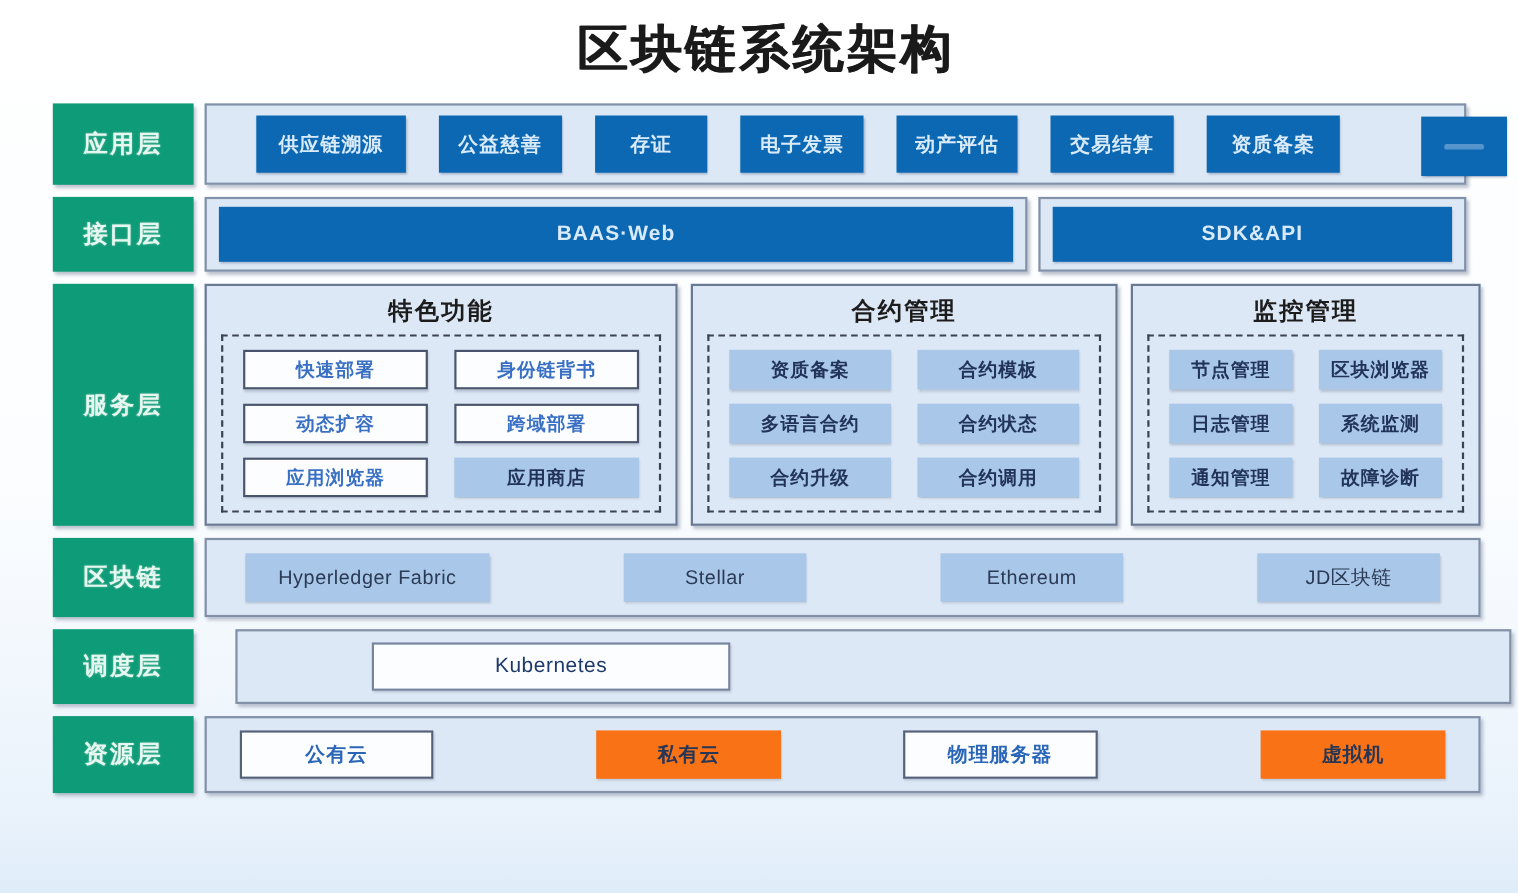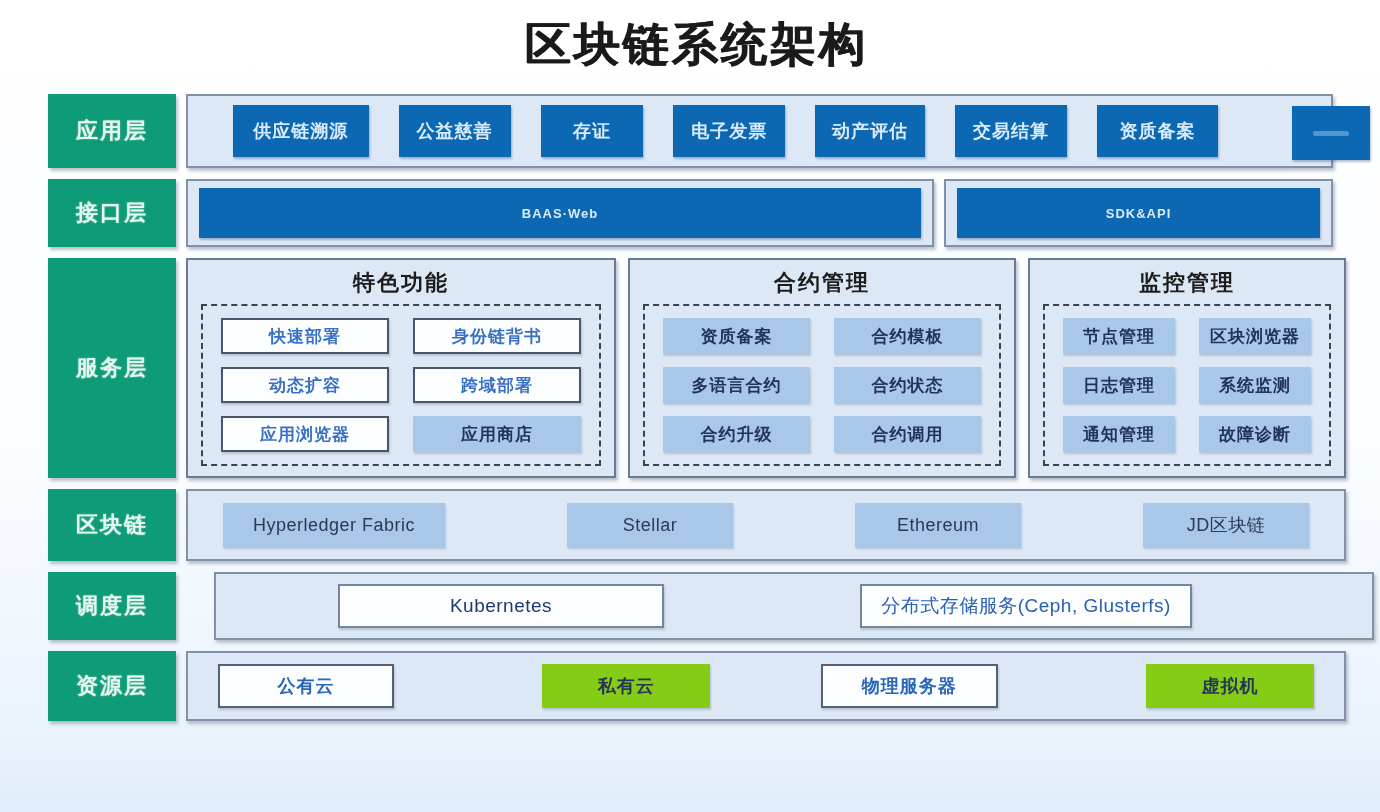--- a/index.html
+++ b/index.html
@@ -57,21 +57,21 @@
     background:rgba(220,235,250,.35);border-radius:2px;
   }
   
   .row-if{height:68px;}
   .if-wrap{display:flex;width:1147px;gap:10px;}
   .if-box{box-sizing:border-box;background:#dde8f6;border:2px solid #8291a8;
     box-shadow:2px 3px 3px rgba(110,125,145,.45);
     display:flex;align-items:center;justify-content:center;}
   .if-box-left{flex:0 0 748px;}
   .if-box-right{flex:1;}
-  .if-bar{width:calc(100% - 22px);height:50px;font-size:13px;letter-spacing:1px;}
+  .if-bar{width:calc(100% - 22px);height:50px;font-size:19px;letter-spacing:1px;}
   
   .row-svc{height:220px;}
   .svc-wrap{display:flex;width:1160px;gap:12px;}
   .panel{
     box-sizing:border-box;background:#dde8f6;border:2px solid #6b7a94;
     box-shadow:2px 3px 3px rgba(110,125,145,.45);
     padding:6px 13px 10px 13px;display:flex;flex-direction:column;
   }
   .panel1{flex:0 0 430px;}
   .panel2{flex:0 0 388px;}
@@ -123,21 +123,21 @@
   
   .row-res{height:70px;margin-bottom:0;}
   .res-content{display:flex;align-items:center;justify-content:space-between;
     padding:0 30px;width:1160px;}
   .res-item{
     height:44px;display:flex;align-items:center;justify-content:center;
     font-size:18px;font-weight:bold;letter-spacing:1px;box-sizing:border-box;
     box-shadow:1px 2px 2px rgba(90,105,130,.3);
   }
   .res-item.outline{background:#fcfdff;border:2px solid #55617a;color:#2a66b8;}
-  .res-item.filled{background:#84cc16;color:#253656;margin-left:38px;}
+  .res-item.filled{background:#f97316;color:#253656;margin-left:38px;}
   .res-item:nth-child(1){width:176px;}
   .res-item:nth-child(2){width:168px;}
   .res-item:nth-child(3){width:177px;}
   .res-item:nth-child(4){width:168px;}
 </style>
 </head>
 <body>
 
 <div class="page">
   <h1 class="title">区块链系统架构</h1>
@@ -220,21 +220,20 @@
         <div class="bc-item">Stellar</div>
         <div class="bc-item">Ethereum</div>
         <div class="bc-item">JD区块链</div>
       </div>
     </div>
 
     <div class="row row-sched">
       <div class="layer-label">调度层</div>
       <div class="row-content sched-content">
         <div class="sched-item sched-item-k8s">Kubernetes</div>
-        <div class="sched-item sched-item-storage">分布式存储服务(Ceph, Glusterfs)</div>
       </div>
     </div>
 
     <div class="row row-res">
       <div class="layer-label">资源层</div>
       <div class="row-content res-content">
         <div class="res-item outline">公有云</div>
         <div class="res-item filled">私有云</div>
         <div class="res-item outline">物理服务器</div>
         <div class="res-item filled">虚拟机</div>

